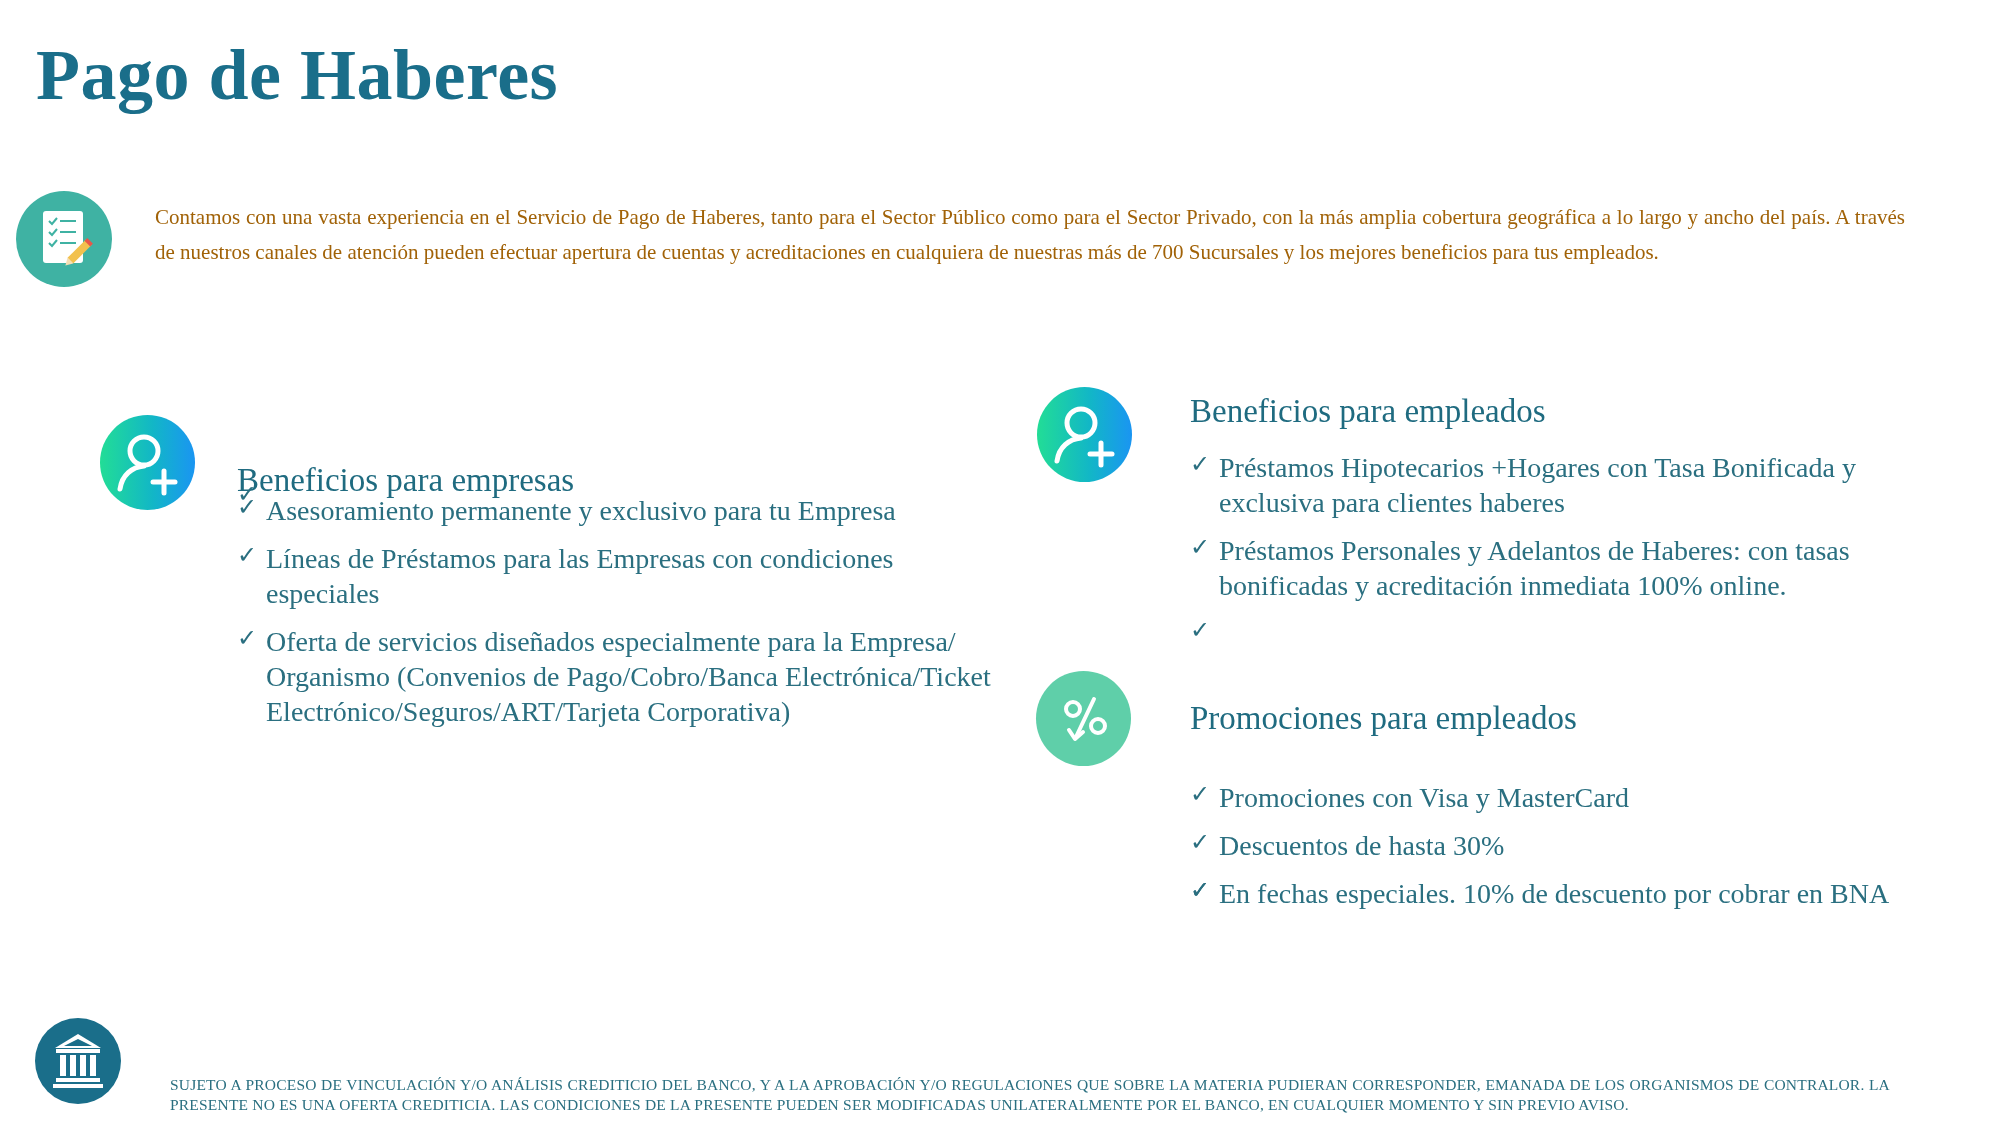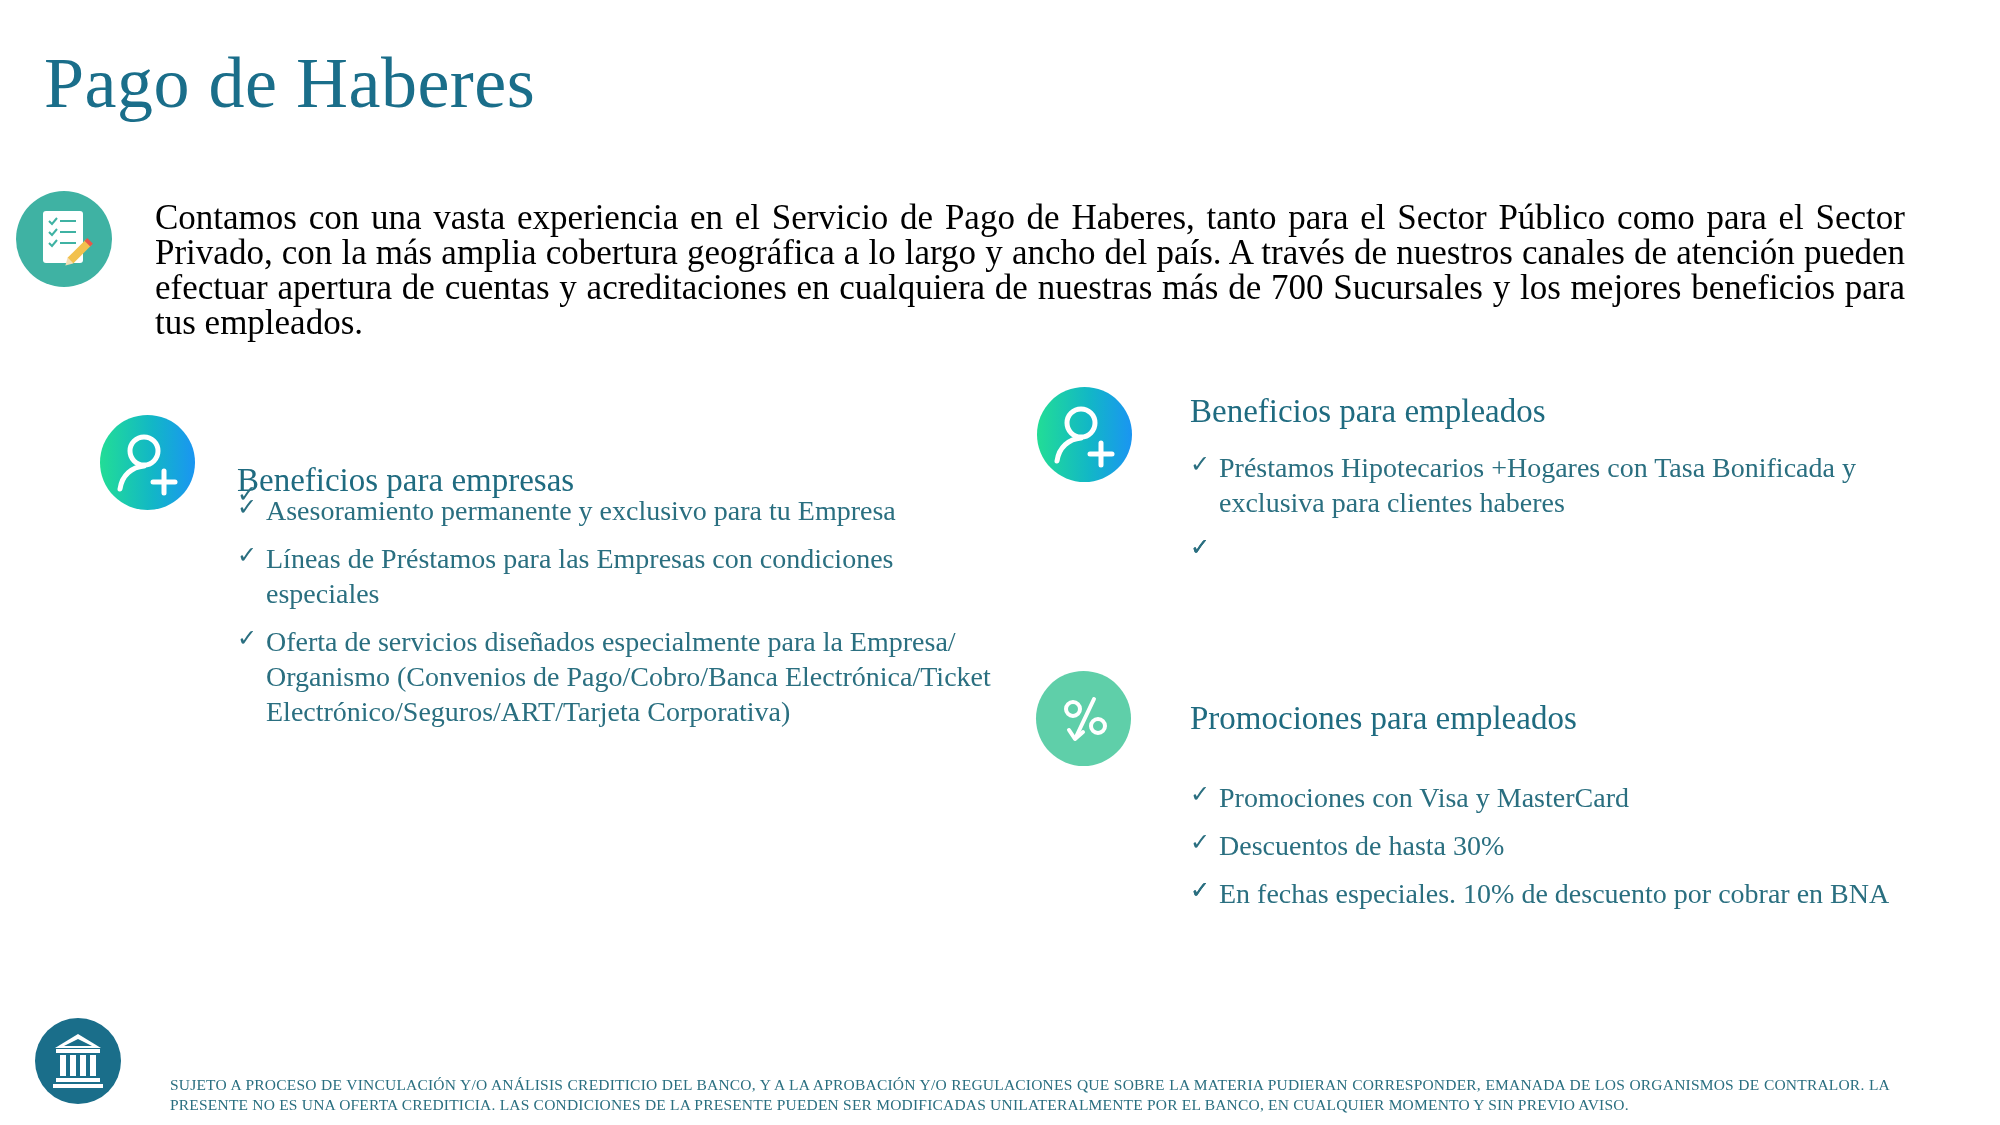--- a/index.html
+++ b/index.html
@@ -1,35 +1,35 @@
 <!DOCTYPE html>
 <html><head>
   <meta charset="utf-8">
   <style>
     html, body { margin: 0; padding: 0; background: #ffffff; }
     body { width: 2000px; height: 1125px; position: relative; overflow: hidden;
            font-family: "DejaVu Serif", "Liberation Serif", serif; color: #2a6f80; }
     .abs { position: absolute; }
     .title { left: 32px; top: 32px; font-size: 72px; color: #1a6e8a; letter-spacing: 0.5px; line-height: 1.1; font-family: "Liberation Serif", "DejaVu Serif", serif; }
     .intro-icon { left: 16px; top: 191px; width: 96px; height: 96px; border-radius: 50%; background: #3fb2a3; }
-    .intro-text { left: 155px; top: 200px; width: 1750px; font-size: 35px; line-height: 35px; color: #000000; text-align: justify; font-family: "Liberation Serif", "DejaVu Serif", serif; }
+    .intro-text { left: 155px; top: 200px; width: 1750px; font-size: 21px; line-height: 35px; color: #a16207; text-align: justify; font-family: "Liberation Serif", "DejaVu Serif", serif; }
     .circle-grad { width: 95px; height: 95px; border-radius: 50%; background: linear-gradient(90deg, #22dd96 0%, #12b7c6 55%, #1a95f2 100%); }
     .circle-pct { width: 95px; height: 95px; border-radius: 50%; background: #5fcfa9; }
     .bank-circle { left: 35px; top: 1018px; width: 86px; height: 86px; border-radius: 50%; background: #1a6e8a; }
     .heading { font-size: 33px; color: #1f6b80; font-family: "Liberation Serif", "DejaVu Serif", serif; white-space: nowrap; }
     .list { list-style: none; margin: 0; padding: 0; font-family: "Liberation Serif", "DejaVu Serif", serif; }
     .list li { position: relative; padding-left: 29px; font-size: 28px; line-height: 35px; color: #2a6f80; margin-bottom: 13px; }
     .list li .chk { position: absolute; left: 0; top: -3px; font-size: 24px; color: #2a6f80; }
     .footer-text { left: 154px; top: 1059px; width: 1720px; font-size: 15.5px; line-height: 20px; color: #2a6f80; text-align: justify; text-transform: uppercase; font-family: "Liberation Serif", "DejaVu Serif", serif; letter-spacing: 0.2px; }
     svg { display: block; }
   </style>
 </head>
 <body>
 
-<h1 class="abs title" style="margin:12px;font-weight:normal;">Pago de Haberes</h1>
+<h1 class="abs title" style="margin:4px;font-weight:bold;">Pago de Haberes</h1>
 
 <div class="abs intro-icon">
   <svg width="96" height="96" viewBox="0 0 96 96">
     <rect x="27" y="20" width="40" height="52" rx="3" fill="#ffffff"></rect>
     <path d="M33 30 l3 3 l5 -6" stroke="#3fb2a3" stroke-width="2" fill="none"></path>
     <line x1="44" y1="30" x2="60" y2="30" stroke="#3fb2a3" stroke-width="2"></line>
     <path d="M33 41 l3 3 l5 -6" stroke="#3fb2a3" stroke-width="2" fill="none"></path>
     <line x1="44" y1="41" x2="60" y2="41" stroke="#3fb2a3" stroke-width="2"></line>
     <path d="M33 52 l3 3 l5 -6" stroke="#3fb2a3" stroke-width="2" fill="none"></path>
     <line x1="44" y1="52" x2="60" y2="52" stroke="#3fb2a3" stroke-width="2"></line>
@@ -62,21 +62,21 @@
   <svg width="95" height="95" viewBox="0 0 95 95">
     <circle cx="44" cy="36" r="14" stroke="#ffffff" stroke-width="5" fill="none"></circle>
     <path d="M20 74 C22 60 32 52 44 51" stroke="#ffffff" stroke-width="5" fill="none" stroke-linecap="round"></path>
     <line x1="64" y1="56" x2="64" y2="78" stroke="#ffffff" stroke-width="5" stroke-linecap="round"></line>
     <line x1="53" y1="67" x2="75" y2="67" stroke="#ffffff" stroke-width="5" stroke-linecap="round"></line>
   </svg>
 </div>
 <div class="abs heading" style="left:1190px;top:393px;">Beneficios para empleados</div>
 <ul class="abs list" style="left:1190px;top:450px;width:770px;">
   <li><span class="chk">✓</span><span>Préstamos Hipotecarios +Hogares con Tasa Bonificada y exclusiva para clientes haberes</span></li>
-  <li><span class="chk">✓</span></li>
+  <li><span class="chk">✓</span><span>Préstamos Personales y Adelantos de Haberes: con tasas bonificadas y acreditación inmediata 100% online.</span></li>
   <li><span class="chk">✓</span></li>
 </ul>
 
 <div class="abs circle-pct" style="left:1036px;top:671px;">
   <svg width="95" height="95" viewBox="0 0 95 95">
     <circle cx="37" cy="38" r="7" stroke="#ffffff" stroke-width="4" fill="none"></circle>
     <circle cx="62" cy="55" r="7" stroke="#ffffff" stroke-width="4" fill="none"></circle>
     <line x1="58" y1="28" x2="40" y2="66" stroke="#ffffff" stroke-width="4" stroke-linecap="round"></line>
     <path d="M33 59 L39 68 L47 61" stroke="#ffffff" stroke-width="4" fill="none" stroke-linecap="round" stroke-linejoin="round"></path>
   </svg>

